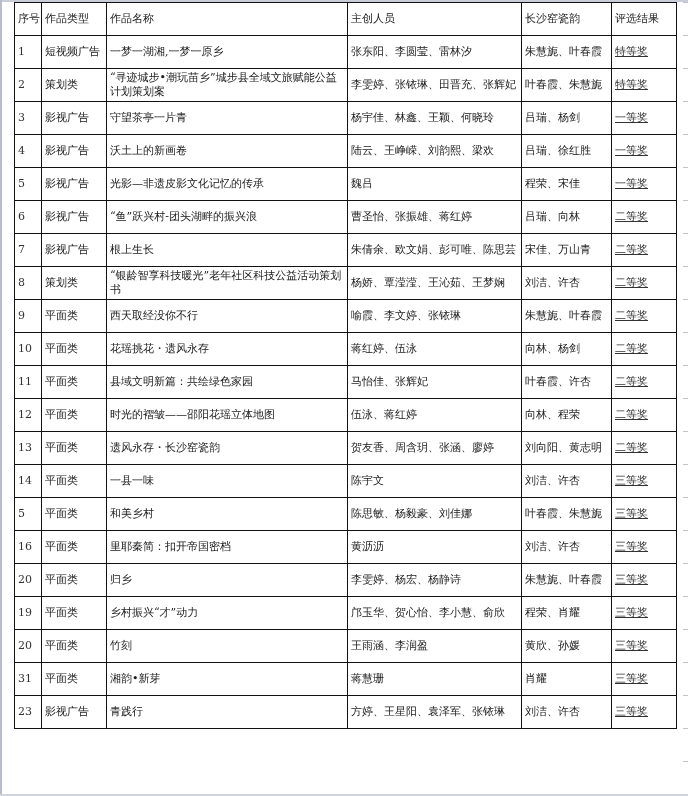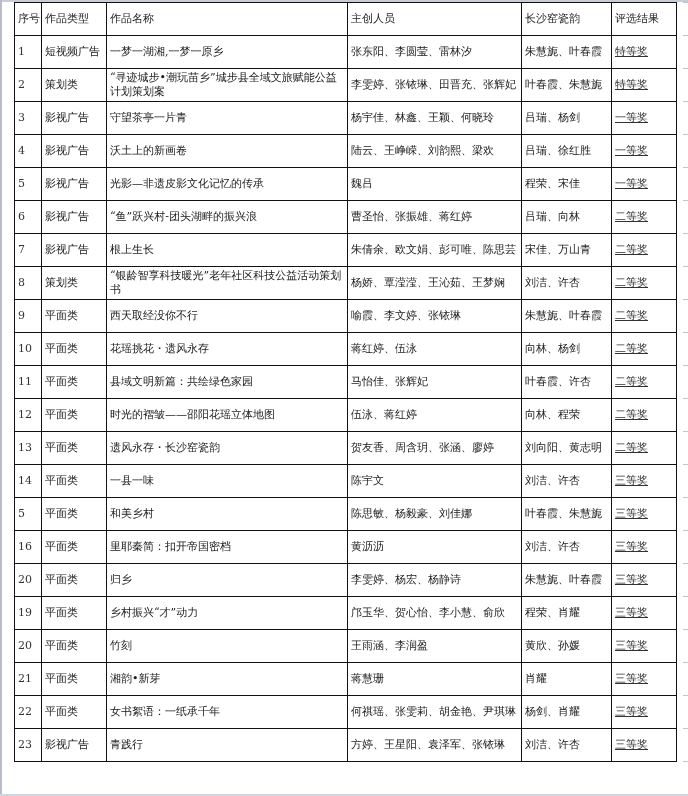--- a/index.html
+++ b/index.html
@@ -192,33 +192,25 @@
       </tr>
       <tr>
         <td class="num">20</td>
         <td>平面类</td>
         <td>竹刻</td>
         <td>王雨涵、李润盈</td>
         <td>黄欣、孙媛</td>
         <td class="result">三等奖</td>
       </tr>
       <tr>
-        <td class="num">21</td>
+        <td class="num">31</td>
         <td>平面类</td>
         <td>湘韵•新芽</td>
         <td>蒋慧珊</td>
         <td>肖耀</td>
-        <td class="result">三等奖</td>
-      </tr>
-      <tr>
-        <td class="num">22</td>
-        <td>平面类</td>
-        <td>女书絮语：一纸承千年</td>
-        <td>何祺瑶、张雯莉、胡金艳、尹琪琳</td>
-        <td>杨剑、肖耀</td>
         <td class="result">三等奖</td>
       </tr>
       <tr>
         <td class="num">23</td>
         <td>影视广告</td>
         <td>青践行</td>
         <td>方婷、王星阳、袁泽军、张铱琳</td>
         <td>刘洁、许杏</td>
         <td class="result">三等奖</td>
       </tr>

